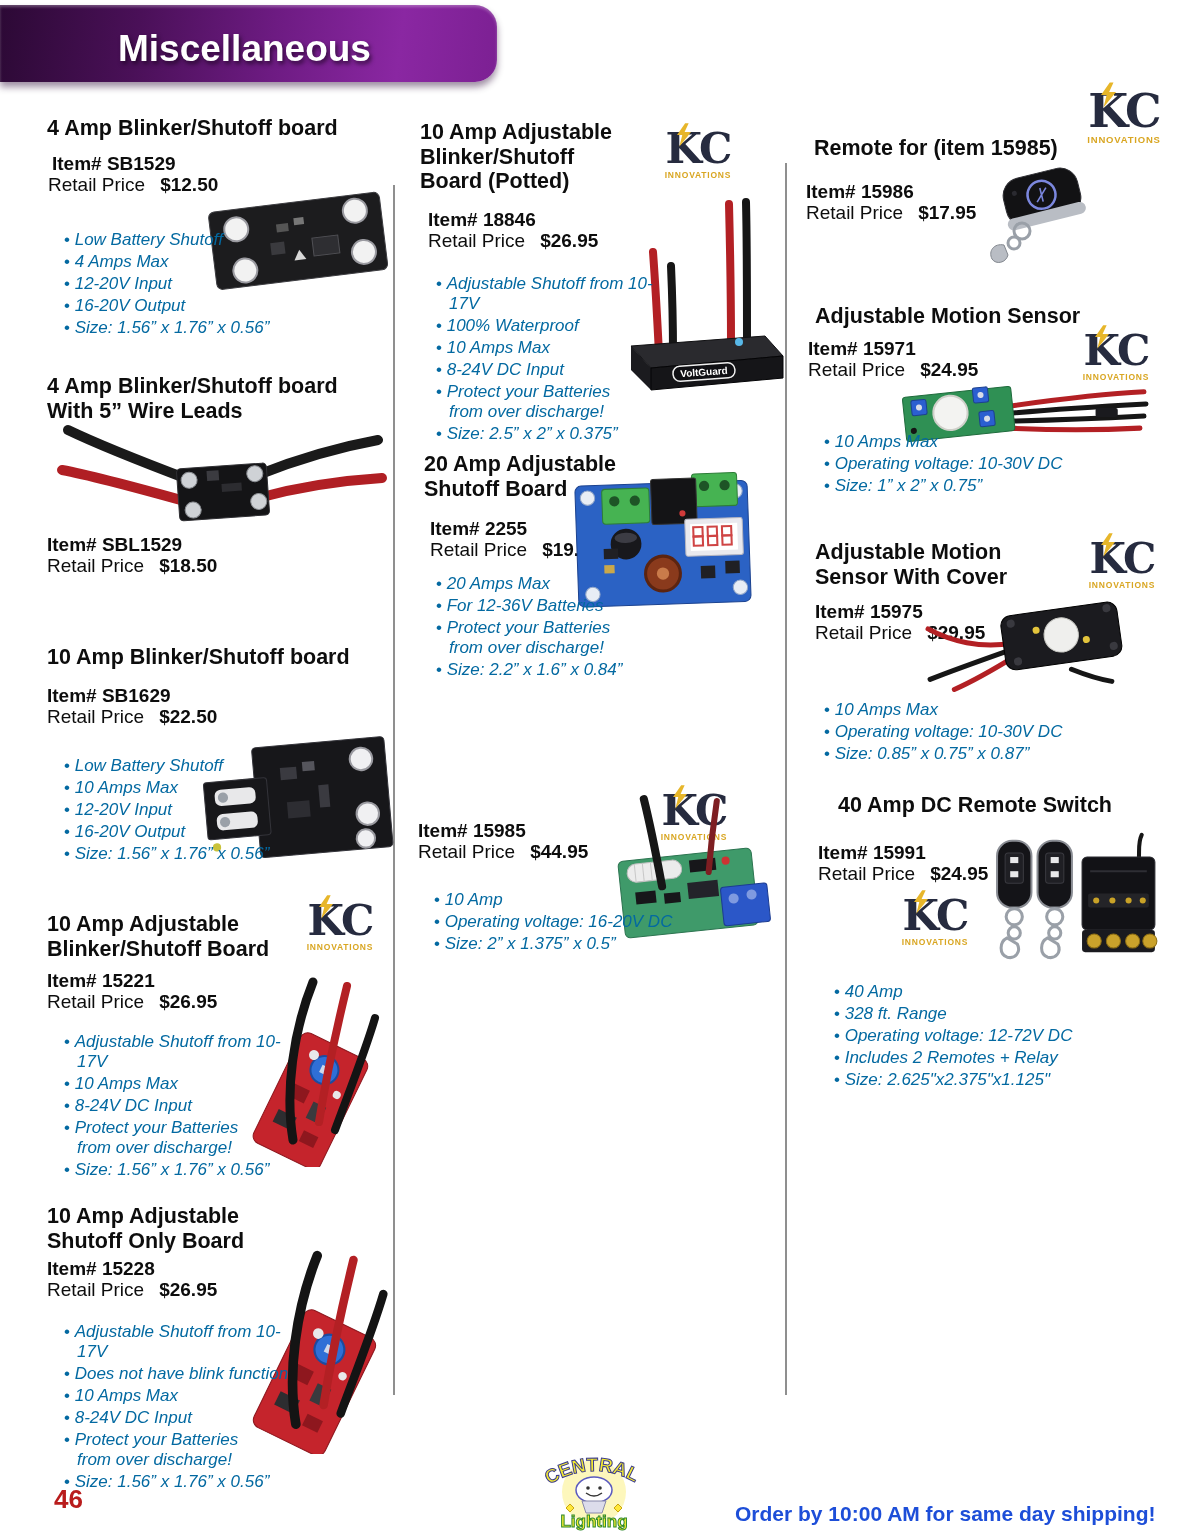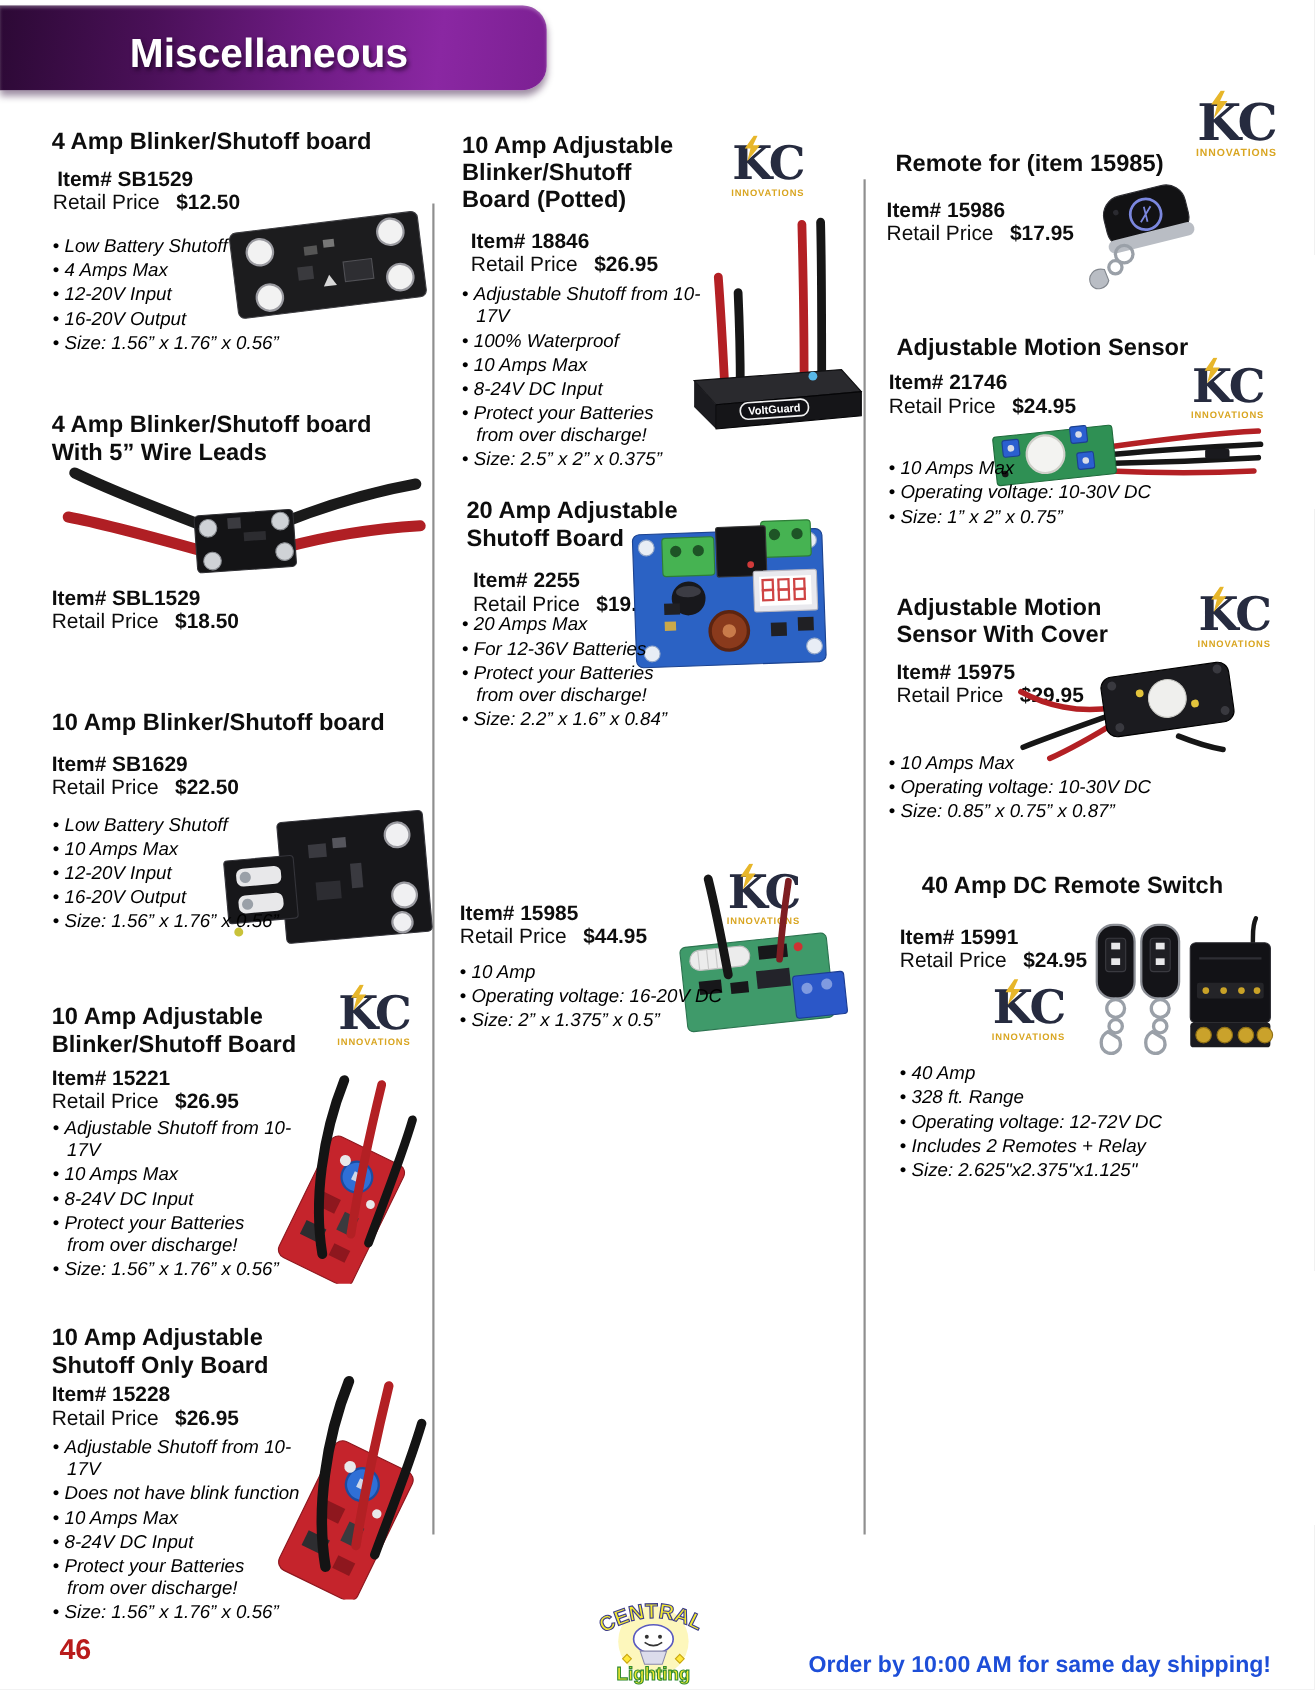--- a/index.html
+++ b/index.html
@@ -14,22 +14,22 @@
   
   .vline{position:absolute;width:2px;background:#8f8f8f;}
   
   .product{position:absolute;}
   .ptitle{position:absolute;margin:0;font-size:21.5px;font-weight:bold;color:#0d0d0d;
           line-height:1.14;white-space:pre-line;}
   .ptitle.center{}
   .item{position:absolute;font-size:19px;font-weight:bold;color:#0d0d0d;}
   .price{position:absolute;font-size:19px;color:#0d0d0d;}
   .price b{margin-left:15px;}
-  .bullets{position:absolute;list-style:none;margin:0;padding:0;font-style:italic;
-           font-size:17px;color:#000000;}
+  .bullets{position:absolute;list-style:none;margin:16px;padding:0;font-style:italic;
+           font-size:17px;color:#0369a1;}
   .bullets li{padding-left:17px;text-indent:-13px;line-height:1.18;margin-bottom:2px;white-space:pre-line;}
   .bullets li::before{content:"\2022\00a0";font-style:normal;}
   .photo{position:absolute;display:block;}
   
   .kc-logo{position:absolute;text-align:center;line-height:1;}
   .kc-word{display:block;font-family:"DejaVu Serif",serif;font-weight:bold;color:#262b3f;letter-spacing:-2px;}
   .kc-sub{display:block;color:#d9a622;font-weight:bold;letter-spacing:.8px;margin-top:1px;
           font-family:"Liberation Sans",sans-serif;}
   .kc-bolt{position:absolute;}
   .kc-md{width:84px;}
@@ -370,21 +370,21 @@
         <circle cx="48" cy="30" r="2.5" fill="#2a2a30"></circle>
       </g>
       <circle cx="52" cy="74" r="8" fill="none" stroke="#9aa0a8" stroke-width="3"></circle>
       <circle cx="44" cy="86" r="6" fill="none" stroke="#9aa0a8" stroke-width="3"></circle>
       <path d="M34,88 C 24,86 18,94 22,102 C 26,108 36,106 38,98 Z" fill="#b9bdc4" stroke="#82878e"></path>
     </svg>
   </section>
 
   <section class="product" style="left:800px;top:293px;width:395px;height:180px">
     <h2 class="ptitle" style="left:15px;top:11px">Adjustable Motion Sensor</h2>
-    <div class="item" style="left:8px;top:45px">Item# 21746</div>
+    <div class="item" style="left:8px;top:45px">Item# 15971</div>
     <div class="price" style="left:8px;top:66px">
       <span>Retail Price</span><b>$24.95</b>
     </div>
     <div class="kc-logo kc-md" style="left:274px;top:37px">
       <span class="kc-word">KC</span>
       <svg class="kc-bolt" viewBox="0 0 12 20">
           <polygon points="7,0 0,10 4.5,10 2,20 12,7.5 6.5,7.5 10,0" fill="#e7b62a"></polygon>
         </svg>
       <span class="kc-sub">INNOVATIONS</span>
     </div>

